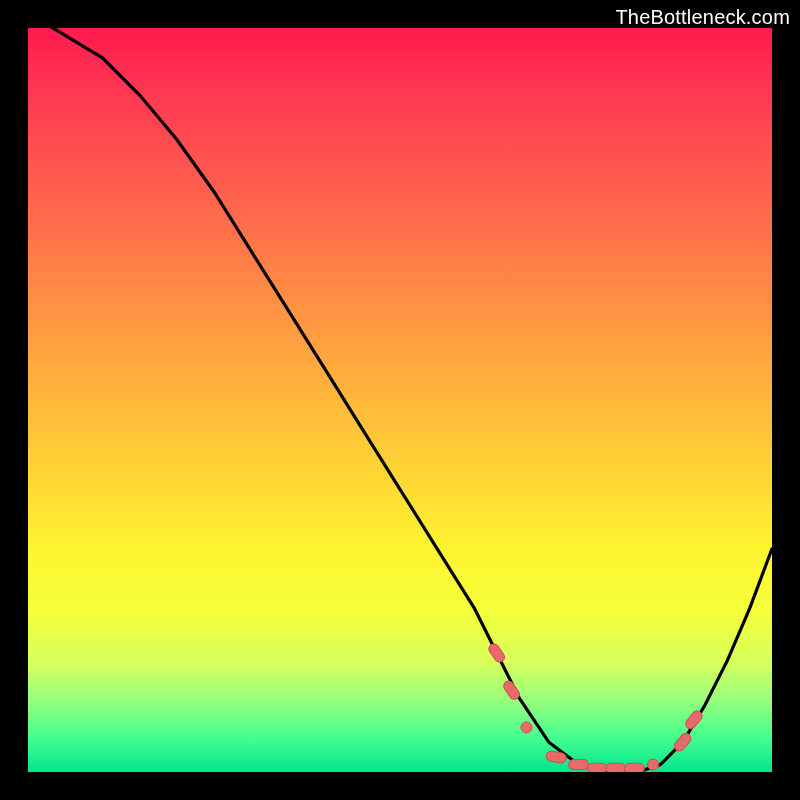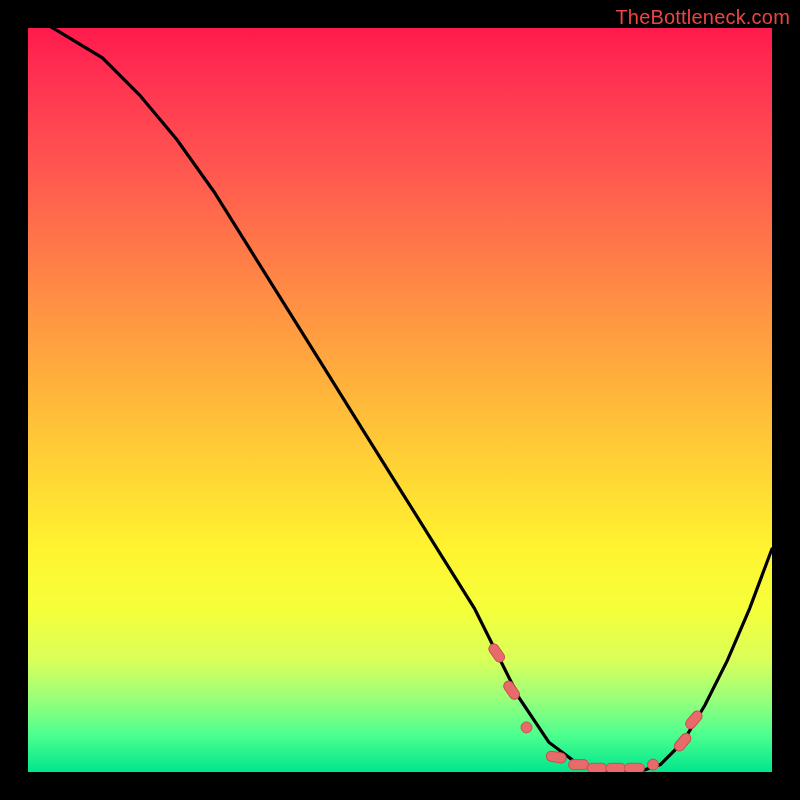--- a/index.html
+++ b/index.html
@@ -46,21 +46,21 @@
       #d9ff5a 85%,
       #9cff7a 90%,
       #4dff8f 95%,
       #00e68c 100%
     );
   }
   .watermark {
     position: absolute;
     top: 6px;
     right: 10px;
-    color: #ef4444;
+    color: #ffffff;
     font-size: 20px;
     font-weight: 500;
     letter-spacing: 0.2px;
     margin-left: 27px;
   }
   svg.curve {
     position: absolute;
     left: 0;
     top: 0;
     width: 100%;

